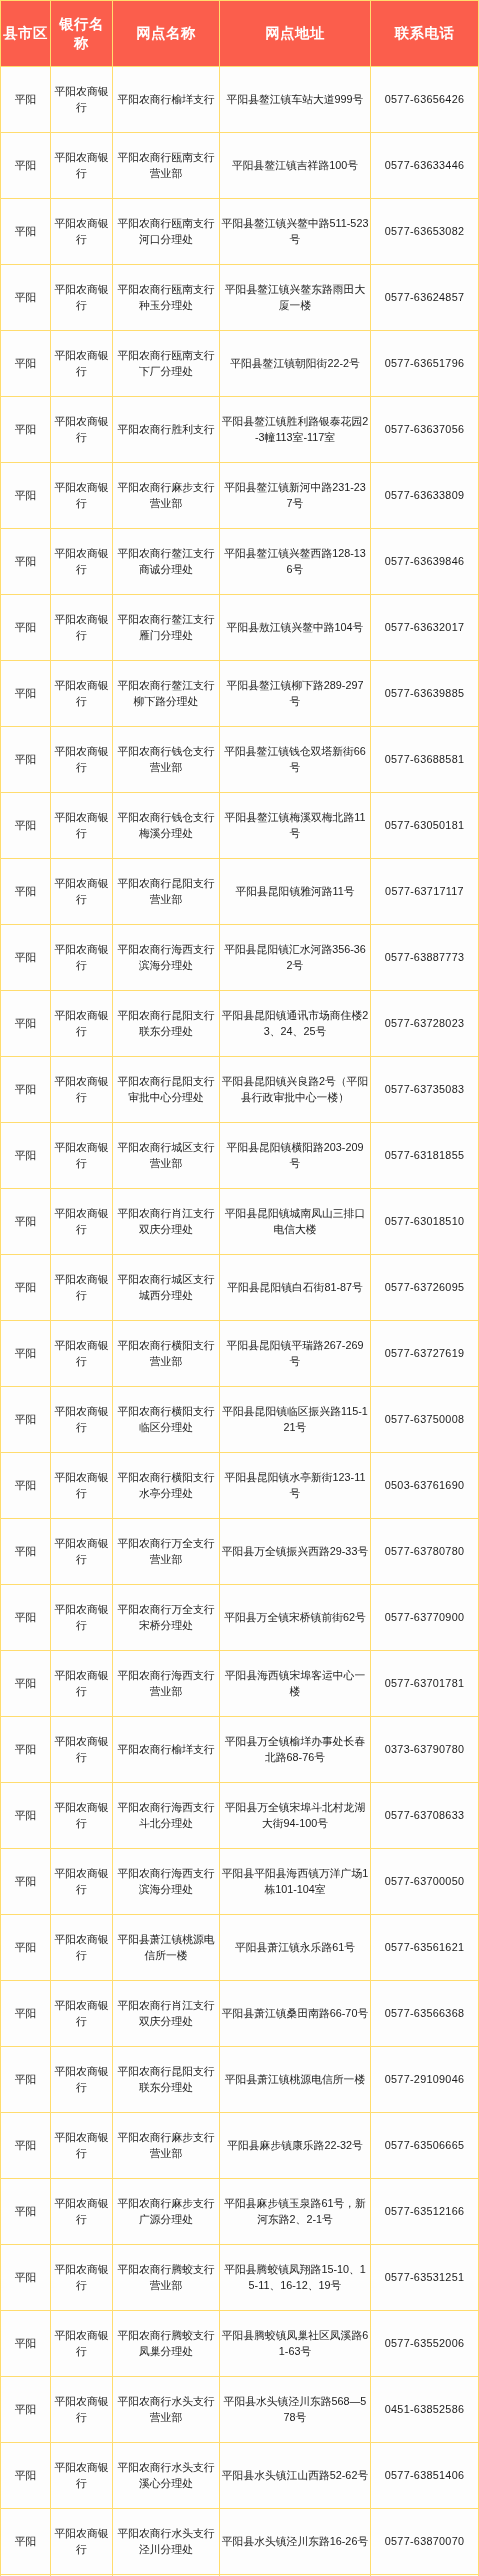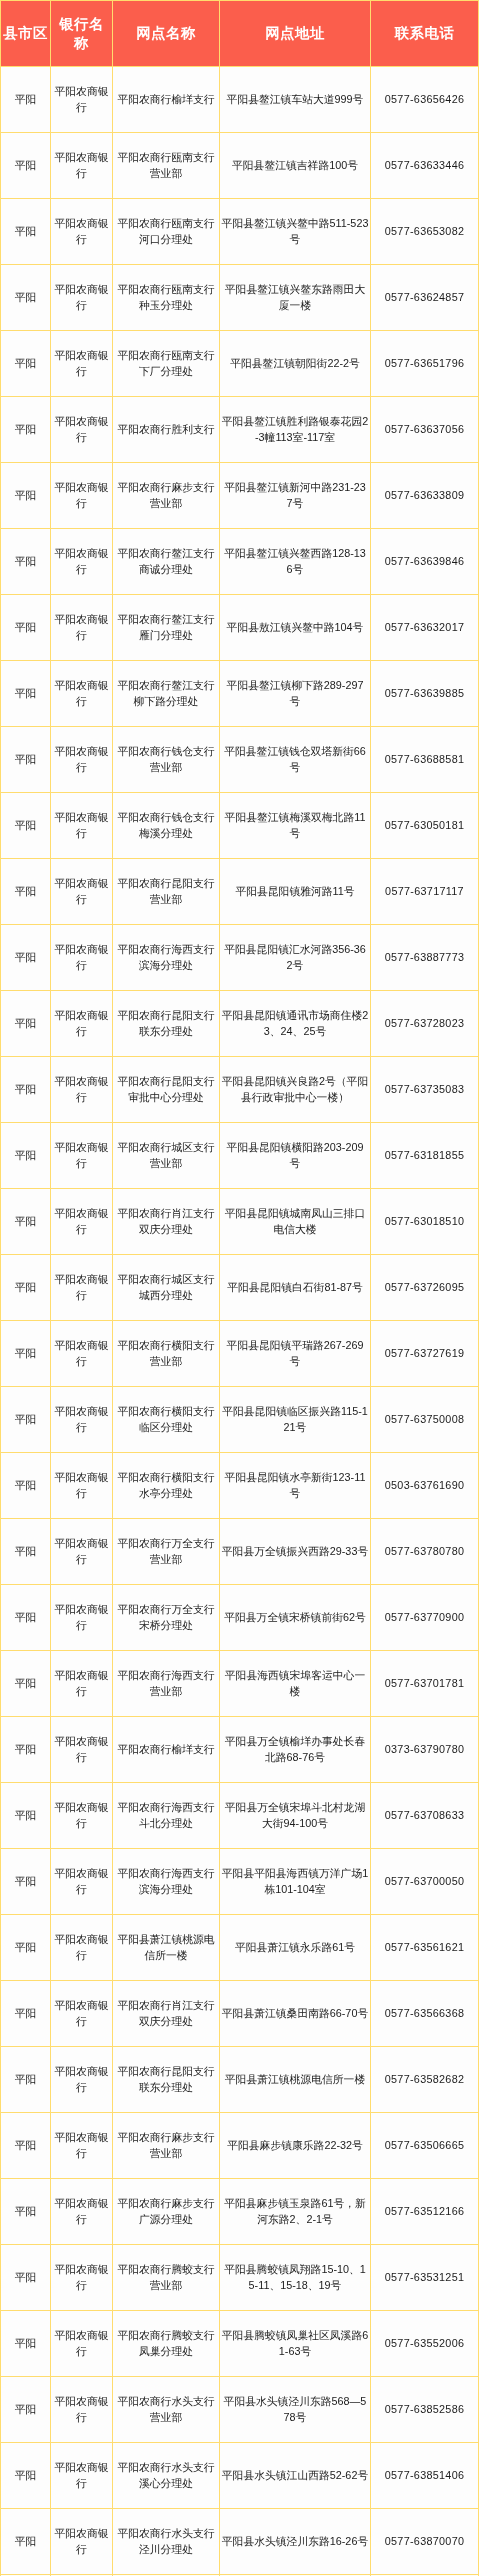--- a/index.html
+++ b/index.html
@@ -302,21 +302,21 @@
     <td>平阳农商行肖江支行双庆分理处</td>
     <td>平阳县萧江镇桑田南路66-70号</td>
     <td class="phone">0577-63566368</td>
   </tr>
 
   <tr>
     <td>平阳</td>
     <td>平阳农商银行</td>
     <td>平阳农商行昆阳支行联东分理处</td>
     <td>平阳县萧江镇桃源电信所一楼</td>
-    <td class="phone">0577-63582682</td>
+    <td class="phone">0577-29109046</td>
   </tr>
 
   <tr>
     <td>平阳</td>
     <td>平阳农商银行</td>
     <td>平阳农商行麻步支行营业部</td>
     <td>平阳县麻步镇康乐路22-32号</td>
     <td class="phone">0577-63506665</td>
   </tr>
 
@@ -325,38 +325,38 @@
     <td>平阳农商银行</td>
     <td>平阳农商行麻步支行广源分理处</td>
     <td>平阳县麻步镇玉泉路61号，新河东路2、2-1号</td>
     <td class="phone">0577-63512166</td>
   </tr>
 
   <tr>
     <td>平阳</td>
     <td>平阳农商银行</td>
     <td>平阳农商行腾蛟支行营业部</td>
-    <td>平阳县腾蛟镇凤翔路15-10、15-11、15-18、19号</td>
+    <td>平阳县腾蛟镇凤翔路15-10、15-11、16-12、19号</td>
     <td class="phone">0577-63531251</td>
   </tr>
 
   <tr>
     <td>平阳</td>
     <td>平阳农商银行</td>
     <td>平阳农商行腾蛟支行凤巢分理处</td>
     <td>平阳县腾蛟镇凤巢社区凤溪路61-63号</td>
     <td class="phone">0577-63552006</td>
   </tr>
 
   <tr>
     <td>平阳</td>
     <td>平阳农商银行</td>
     <td>平阳农商行水头支行营业部</td>
     <td>平阳县水头镇泾川东路568—578号</td>
-    <td class="phone">0577-63852586</td>
+    <td class="phone">0451-63852586</td>
   </tr>
 
   <tr>
     <td>平阳</td>
     <td>平阳农商银行</td>
     <td>平阳农商行水头支行溪心分理处</td>
     <td>平阳县水头镇江山西路52-62号</td>
     <td class="phone">0577-63851406</td>
   </tr>
 

